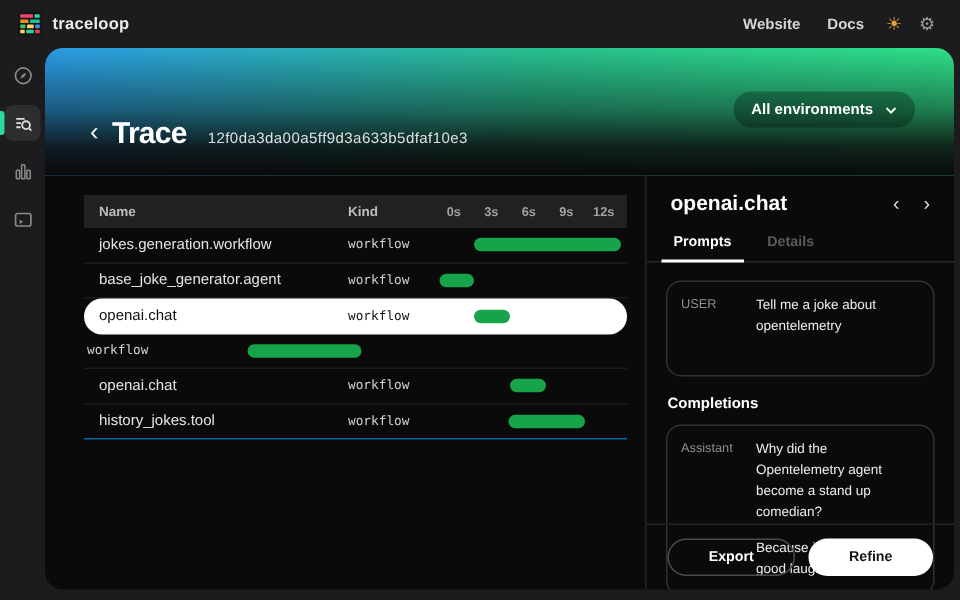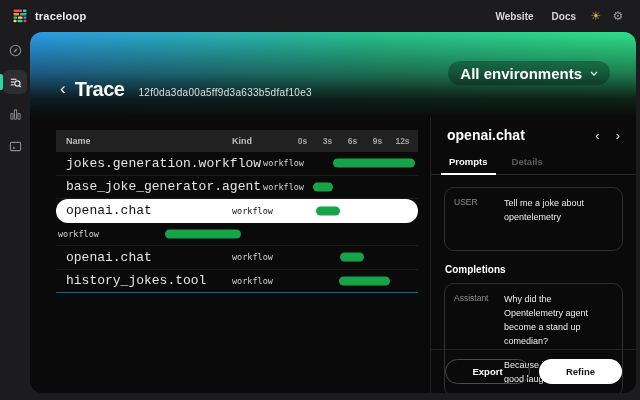--- a/index.html
+++ b/index.html
@@ -43,32 +43,32 @@
       linear-gradient(180deg, rgba(10,10,10,0) 0%, rgba(10,10,10,.45) 48%, rgba(10,10,10,.88) 78%, #0a0a0a 100%),
       linear-gradient(92deg, #2b9ce6 0%, #28c18e 55%, #2ee089 100%); }
   .title-row { position:absolute; left:30px; top:47px; display:flex; align-items:baseline; }
   .back-chevron { font-size:17px; color:#fff; margin-right:9px; cursor:pointer;
     position:relative; top:-2px; }
   .trace-title { font-size:20px; font-weight:bold; color:#fff; letter-spacing:-.5px; line-height:1; }
   .trace-id { font-size:10px; color:rgba(255,255,255,.85); margin-left:14px; letter-spacing:.3px; }
   .env-pill { position:absolute; right:26px; top:29px; height:24px; padding:0 12px;
     background:rgba(0,0,0,.28); border-radius:13px; display:flex; align-items:center; gap:8px;
     cursor:pointer; }
-  .env-pill span { font-size:15px; font-weight:bold; color:#fff; }
+  .env-pill span { font-size:10px; font-weight:bold; color:#fff; }
 
   
   .span-table { position:absolute; left:26px; top:98px; width:362px; }
   .thead { height:22px; background:#212121; display:flex; align-items:center; }
   .trow { height:23.5px; display:flex; align-items:center; border-bottom:1px solid #1c1c1c;
     cursor:pointer; }
   .trow:last-child { border-bottom:1px solid #0369a1; }
   .trow.selected { background:#fff; border-radius:13px; border-bottom:none; position:relative; }
   .trow.selected .c-name, .trow.selected .c-kind { color:#111; }
-  .c-name { flex:1; padding-left:10px; font-family:Liberation Mono, monospace;
-    font-size:13px; color:#e4e4e4; white-space:nowrap; }
+  .c-name { flex:1; padding-left:10px; font-family:Liberation Sans, sans-serif;
+    font-size:10px; color:#e4e4e4; white-space:nowrap; }
   .c-kind { width:60px; padding-left:2px; font-family:"DejaVu Sans Mono", monospace;
     font-size:8.5px; color:#d2d2d2; }
   .thead .c-name, .thead .c-kind { font-family:"Liberation Sans", sans-serif;
     font-size:9px; font-weight:bold; color:#bdbdbd; }
   .c-time { width:128px; position:relative; height:100%; }
   .tick-row { display:flex; height:100%; align-items:center; }
   .tick { width:25px; text-align:center; font-size:8.5px; color:#a2a2a2; font-weight:bold; }
   .bar { position:absolute; top:50%; transform:translateY(-50%); height:9px; border-radius:5px; }
 
   

